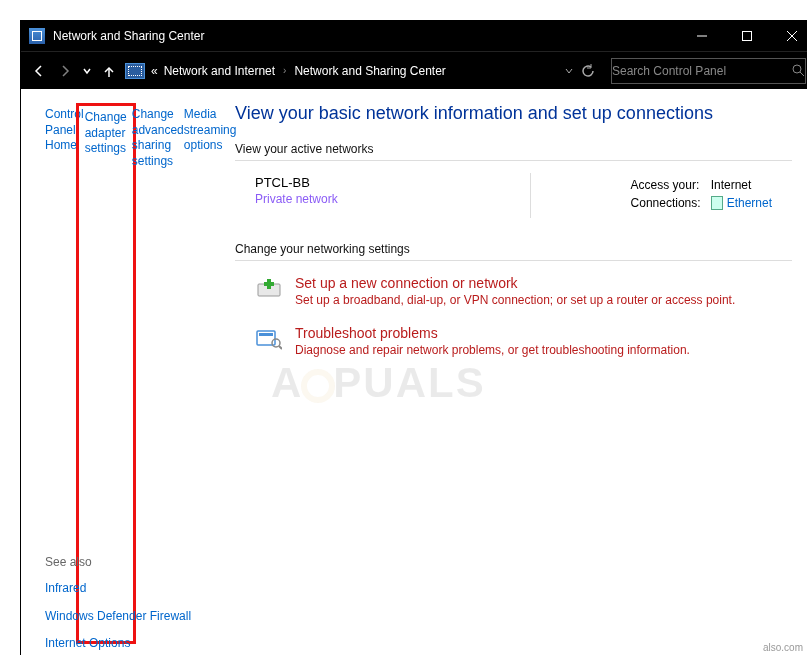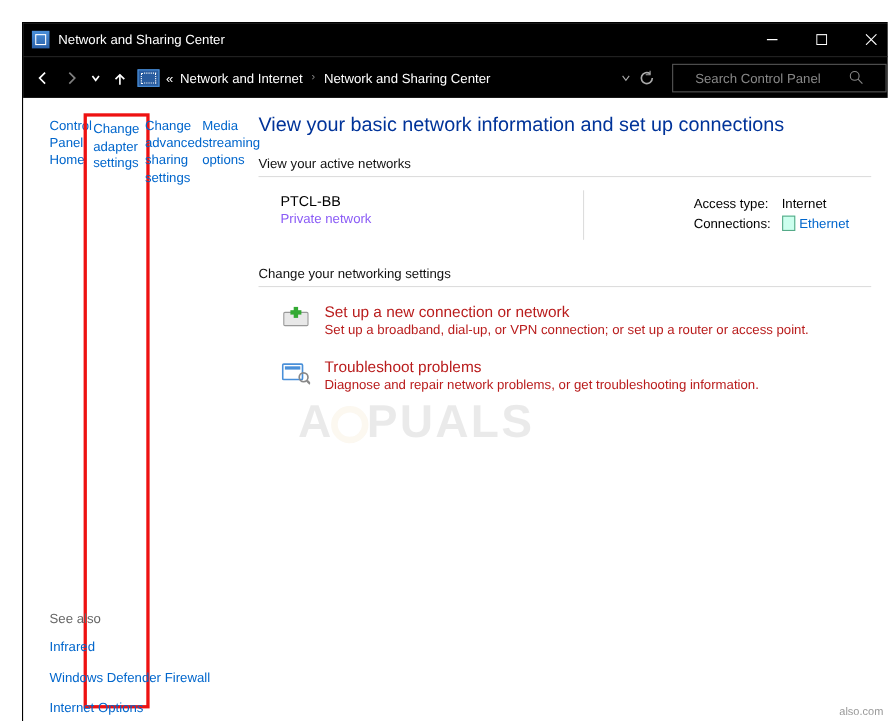--- a/index.html
+++ b/index.html
@@ -56,21 +56,21 @@
     display:inline-block; border:1px solid #4a90d9;
     position:relative;
   }
   .nav-icon-small::after { content:""; position:absolute; inset:2px; border:1px dotted #fff; }
   .crumb-sep { color:#888; margin:0 2px; font-size:10px;}
   .crumb { color:#fff; font-size:12px;}
   .navbar-spacer { flex:1; }
   .nav-dd { display:flex; align-items:center; gap:8px; margin-right:10px;}
   .search-box {
     background:#000; border:1px solid #555; width:195px; height:26px;
-    display:flex; align-items:center; padding:0 20px; color:#888;
+    display:flex; align-items:center; padding:0 0; color:#888;
     justify-content: space-between;
   }
   .search-box span { color:#888; font-size:12px;}
   
   .body {
     display:flex; min-height: 577px;
     position: relative;
   }
   .sidebar {
     width: 200px; padding: 18px 12px 12px 24px;
@@ -247,21 +247,21 @@
       <div class="active-net">
         <div>
           <div class="net-name">PTCL-BB</div>
           <div class="net-type">Private network</div>
         </div>
         <div class="divider"></div>
         <div class="net-right">
           <table>
             <tbody>
                 <tr>
-              <td>Access type:</td>
+              <td>Access your:</td>
               <td>Internet</td>
             </tr>
             <tr>
               <td>Connections:</td>
               <td>
                 <span class="eth-icon"></span><a>Ethernet</a>
               </td>
             </tr>
           </tbody>
             </table>

